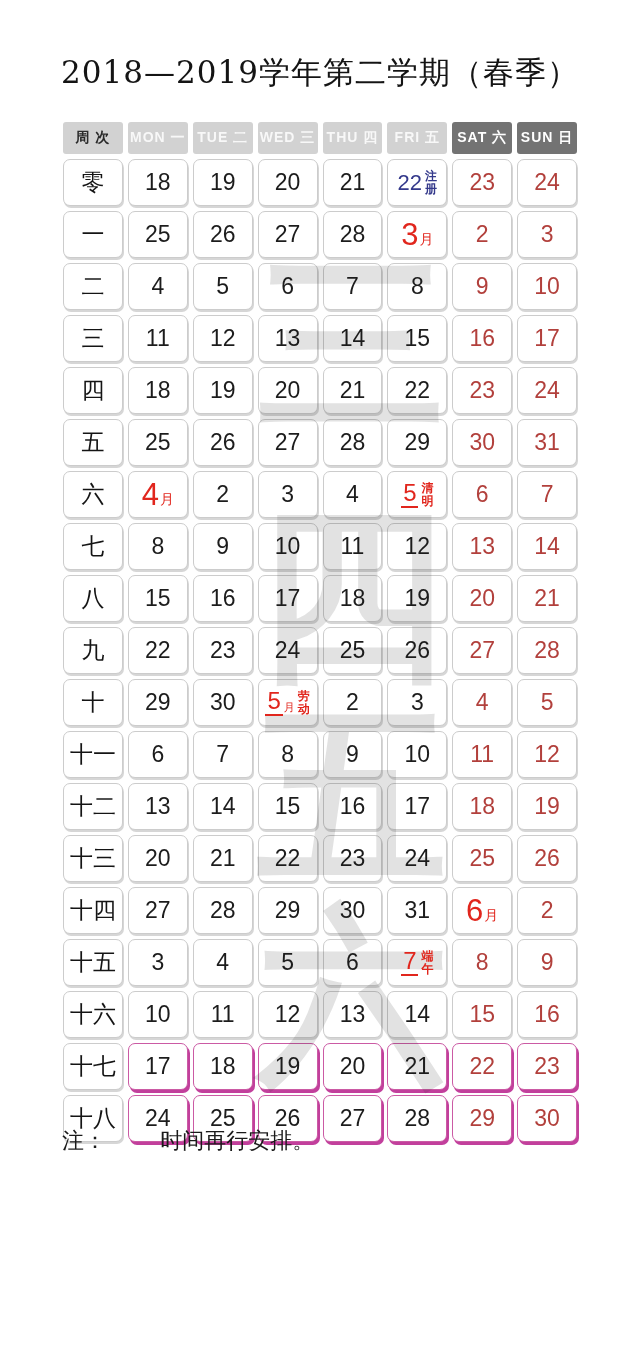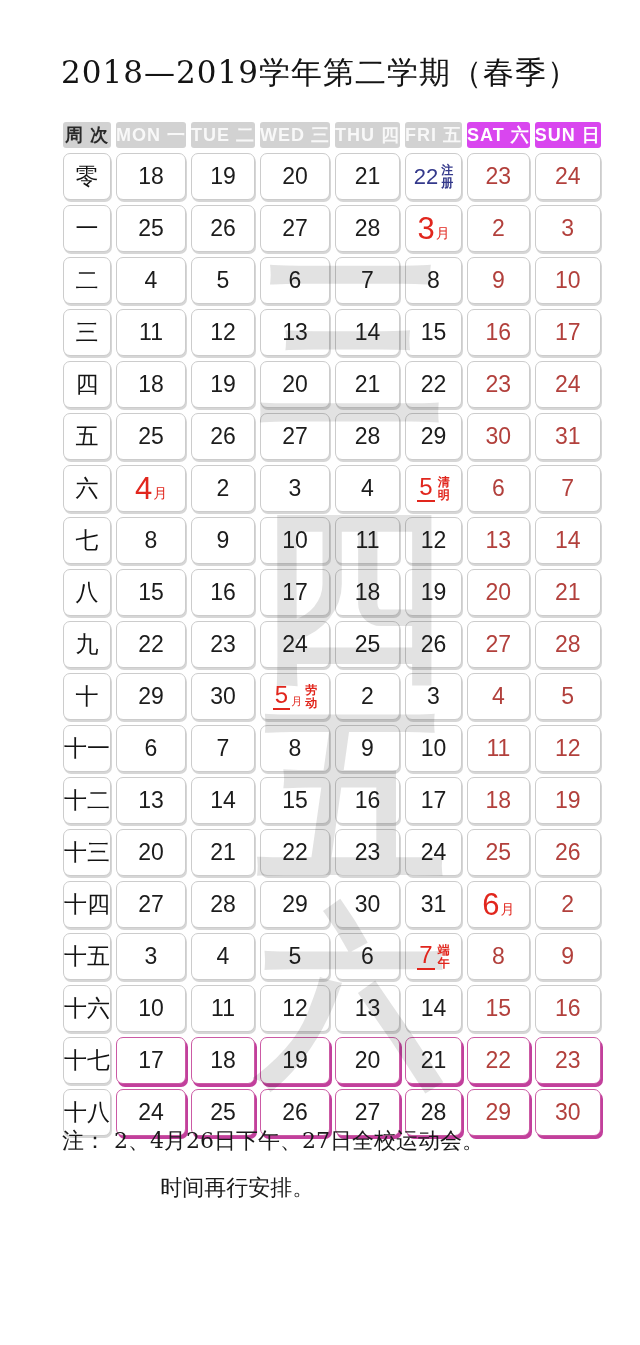--- a/index.html
+++ b/index.html
@@ -9,26 +9,26 @@
   }
   .title{
     position:absolute;left:0;top:40px;width:640px;text-align:center;
     font-family:"DejaVu Serif",serif;font-size:31px;color:#141414;letter-spacing:1px;margin-top:12px;
   }
   .cal{
     position:absolute;left:63px;top:122px;width:514px;
     display:grid;grid-template-columns:repeat(8,1fr);gap:5px;
   }
   .hcell{
-    height:26px;border-radius:3px;display:flex;align-items:center;justify-content:center;
-    background:#d2d2d2;color:#f8f8f8;font-size:18px;font-weight:bold;letter-spacing:1px;
+    height:32px;border-radius:3px;display:flex;align-items:center;justify-content:center;
+    background:#d2d2d2;color:#f8f8f8;font-size:14px;font-weight:bold;letter-spacing:1px;
     white-space:nowrap;
   }
   .hcell.week{color:#2a2a2a;}
-  .hcell.wkend{background:#d946ef;color:#ffffff;}
+  .hcell.wkend{background:#737373;color:#ffffff;}
   .cell{
     height:45px;background:#fff;border:1px solid #cccccc;border-radius:7px;
     box-shadow:1px 2px 0 rgba(0,0,0,0.16);
     display:flex;align-items:center;justify-content:center;
   }
   .cell.exam{border:1px solid #cb5aa4;box-shadow:2px 3px 0 #c23f9c;}
   .inner{position:relative;z-index:10;display:flex;align-items:center;justify-content:center;}
   .wklabel{font-family:"DejaVu Serif",serif;font-size:23px;color:#141414;letter-spacing:0px;white-space:nowrap;}
   .num{font-size:23px;color:#1c1c1c;line-height:1;}
   .we .num{color:#b2403c;}
@@ -819,16 +819,15 @@
 <div>
     <div class="watermark wm-0">三</div>
     <div class="watermark wm-1">四</div>
     <div class="watermark wm-2">五</div>
     <div class="watermark wm-3">六</div>
   </div>
 
 <div class="notes">
   <span class="notes-prefix">注：</span>
   <div class="notes-lines">
-      <div class="note-line">2、4月26日下午、27日全校运动会。</div>
       <div class="note-line indent">时间再行安排。</div>
     </div>
 </div>
 
 </body></html>

